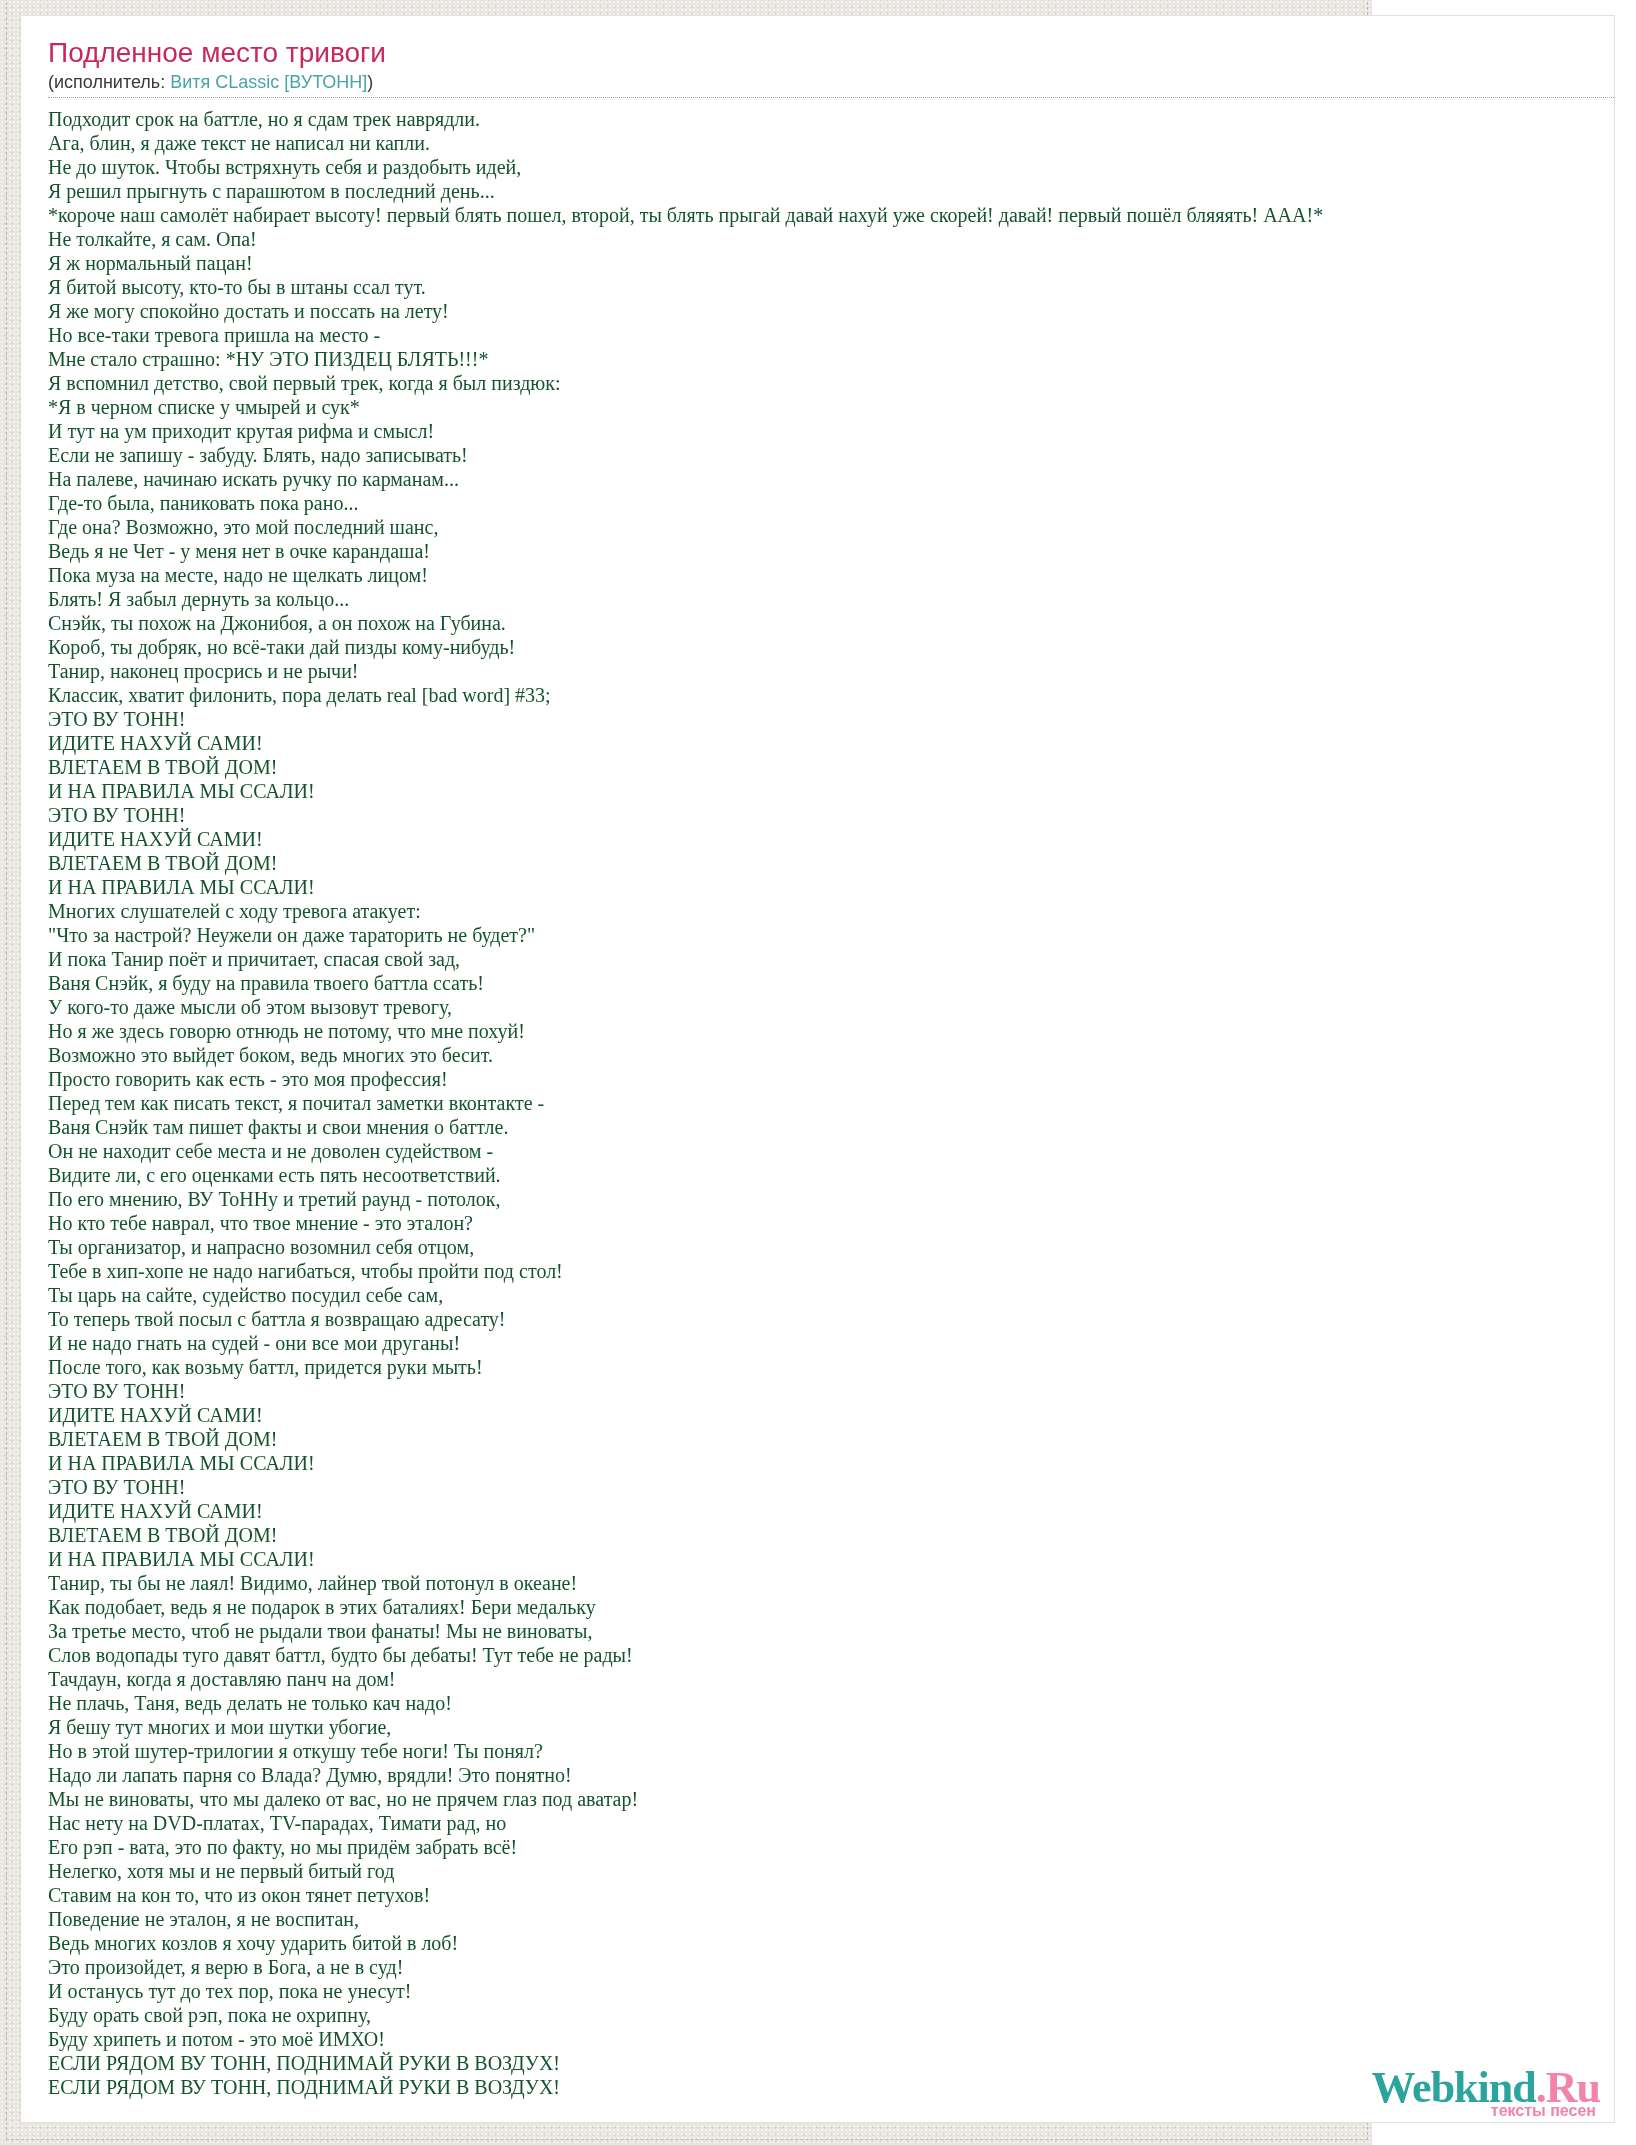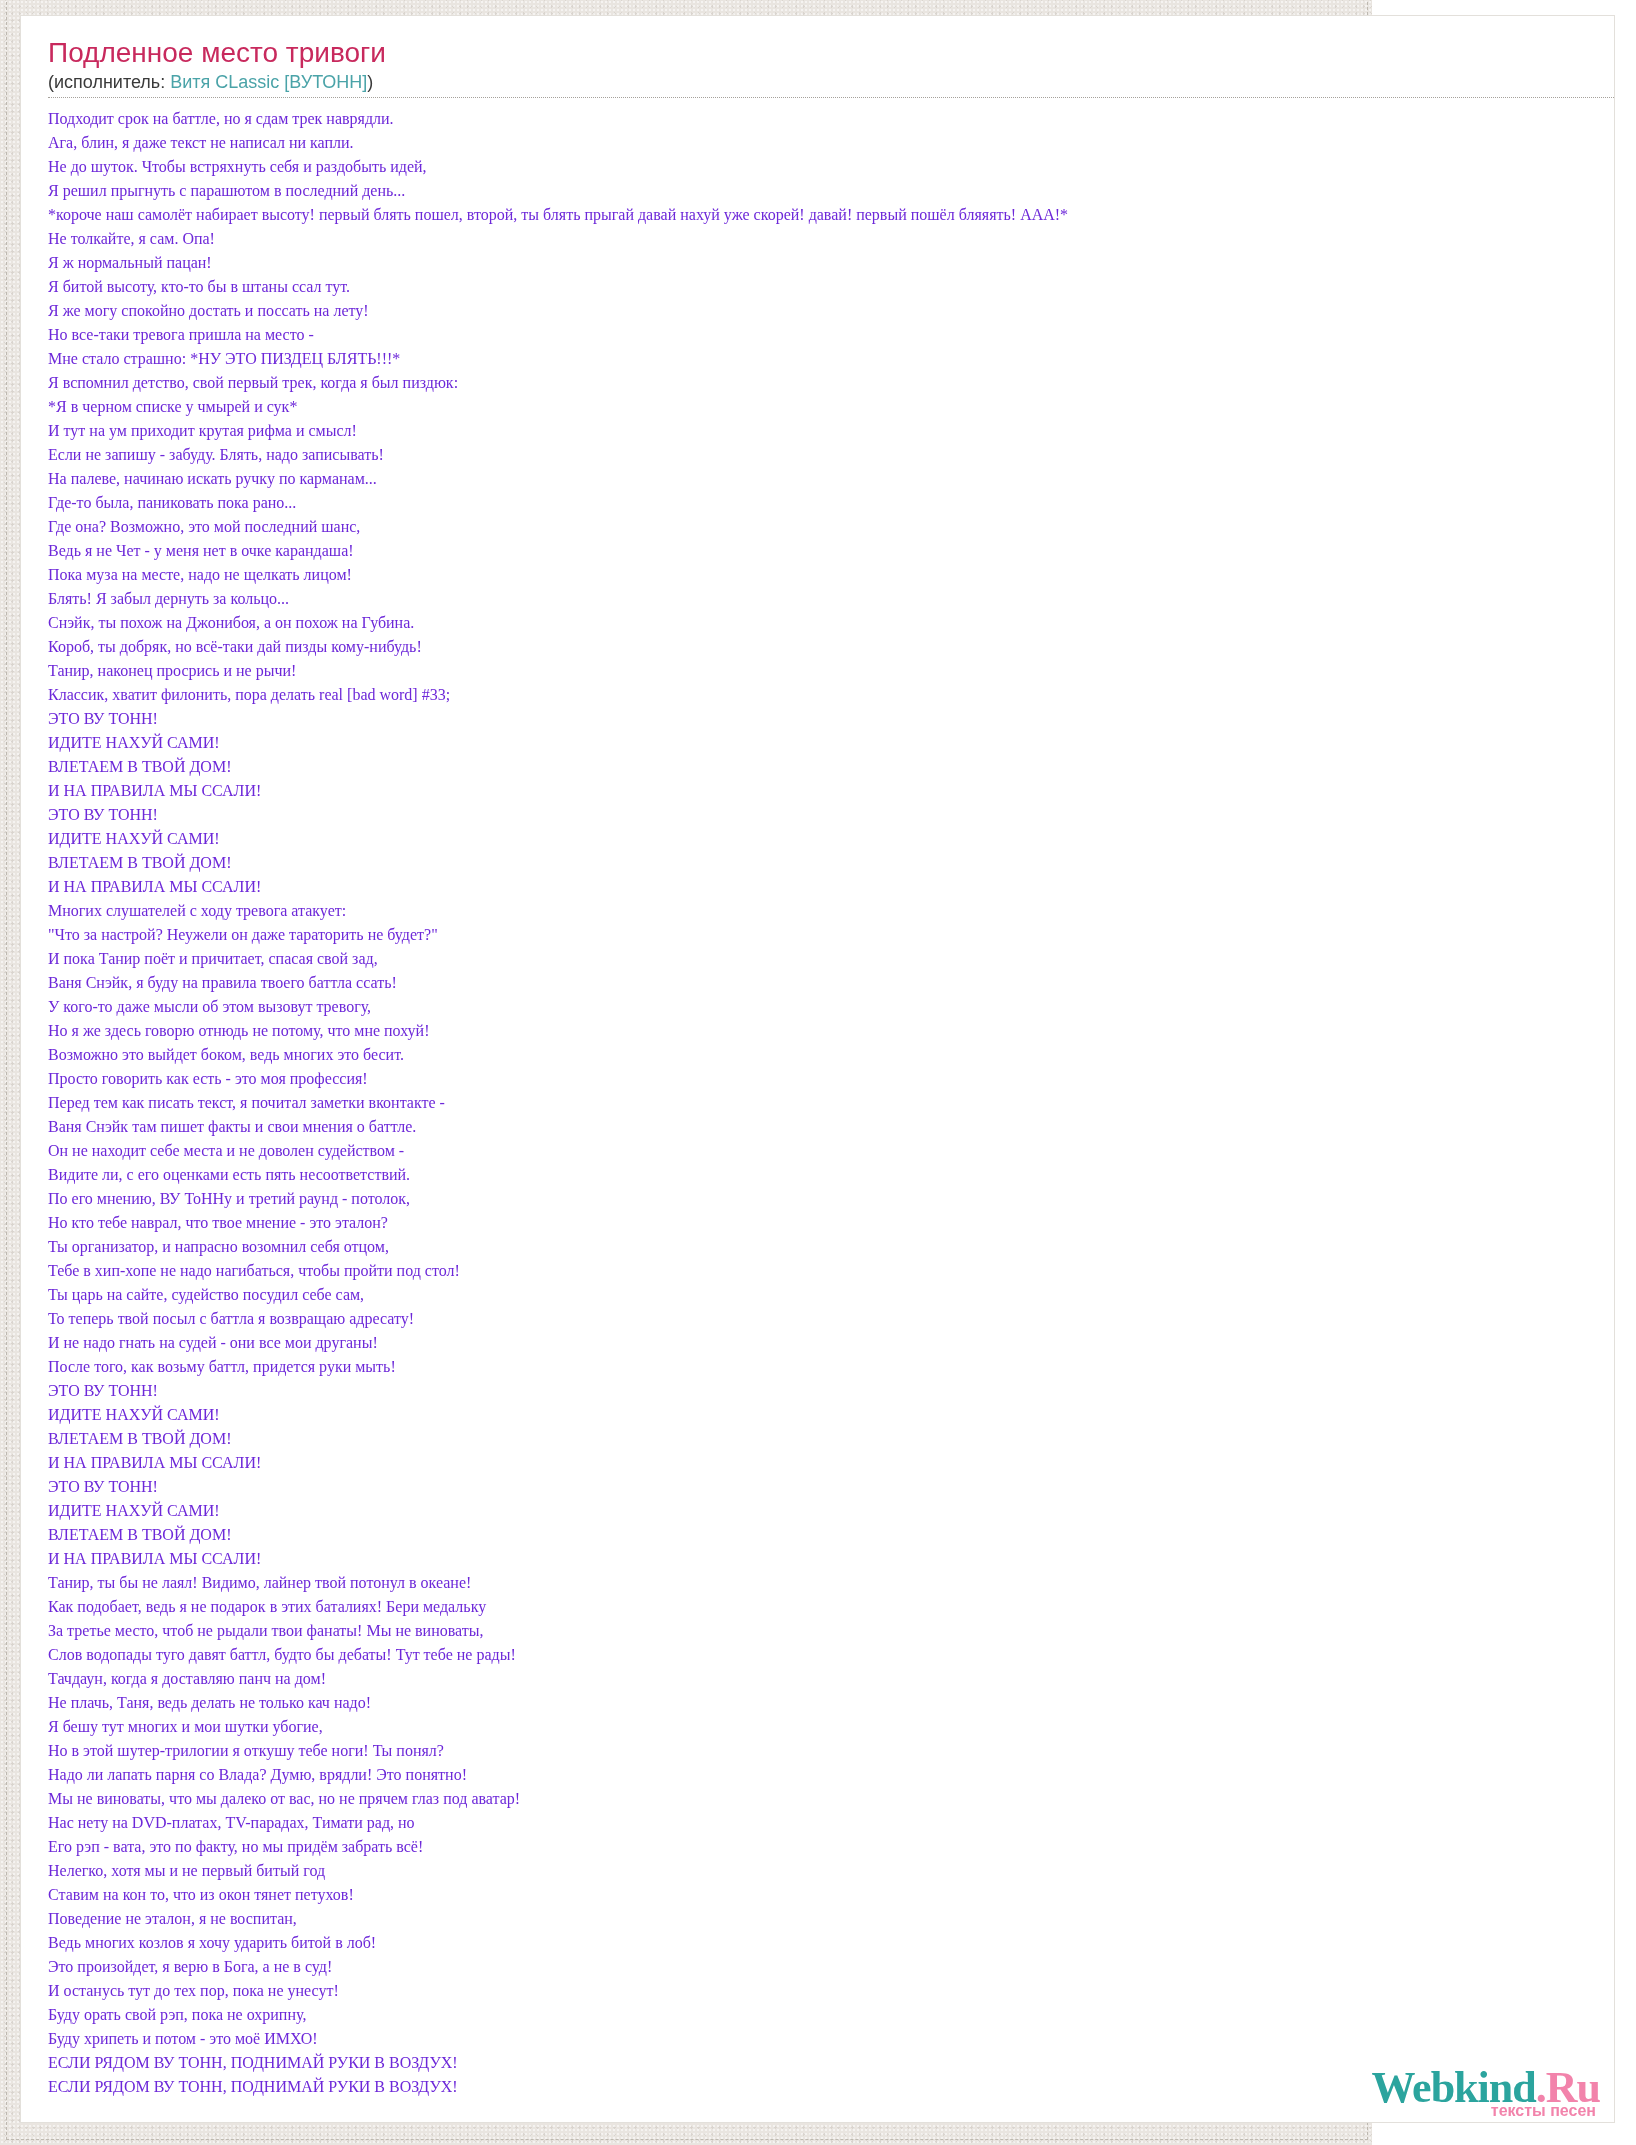--- a/index.html
+++ b/index.html
@@ -65,23 +65,23 @@
   }
   .separator {
     margin-top: 4px;
     margin-right: 0;
     border-top: 1px dotted #a5a19b;
     height: 0;
   }
   .lyrics {
     margin-top: 9px;
     font-family: "Liberation Serif", serif;
-    font-size: 16px;
+    font-size: 20px;
     line-height: 24px;
-    color: #6d28d9;
+    color: #14532d;
   }
   .lyric-line {
     white-space: nowrap;
   }
   .footer-logo {
     position: absolute;
     right: 14px;
     bottom: 2px;
     text-align: right;
   }

